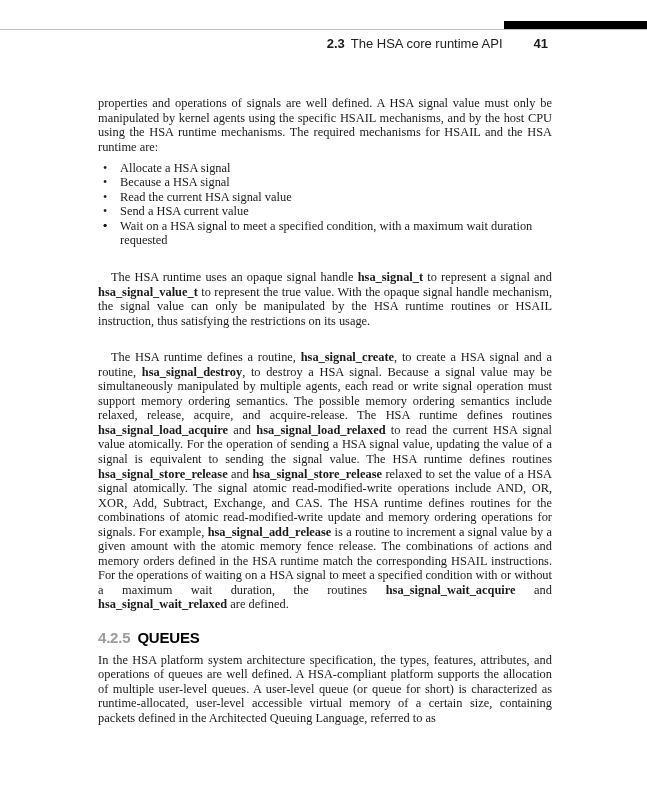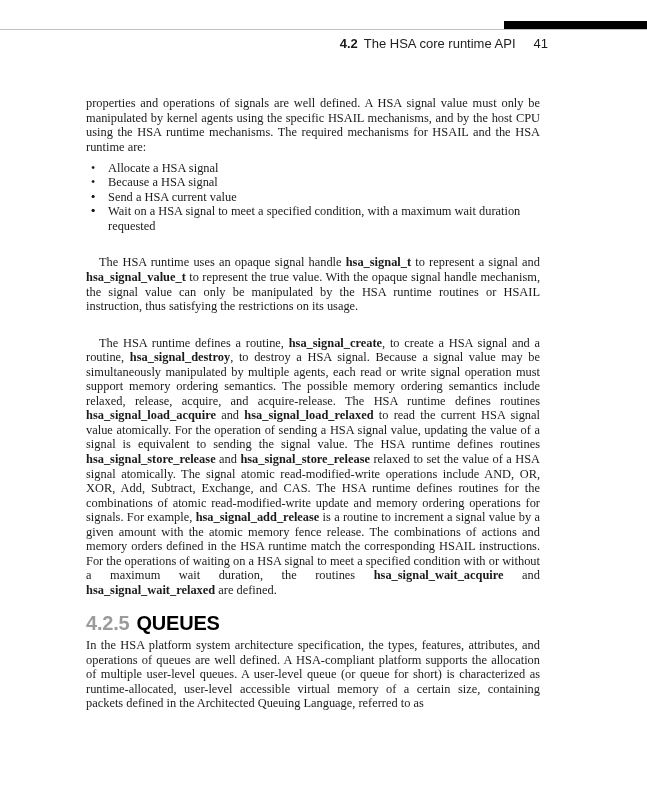--- a/index.html
+++ b/index.html
@@ -42,27 +42,27 @@
     line-height: 14px;
     color: var(--header-title, #222);
     white-space: nowrap;
   }
   .hnum {
     font-weight: bold;
     color: var(--text, #000);
     margin-right: 6px;
   }
   .hpage {
-    font-weight: normal;
+    font-weight: bold;
     color: var(--text, #000);
-    margin-left: 18px;
+    margin-left: 31px;
   }
   .content {
     position: absolute;
-    left: 86px;
+    left: 98px;
     top: 96px;
     width: 454px;
     font-size: 12.4px;
     line-height: 14.55px;
     text-align: justify;
   }
   .para {
     margin: 0;
   }
   .para.indent {
@@ -83,21 +83,21 @@
   }
   .bullets .marker {
     position: absolute;
     left: -17px;
     top: 0;
     font-size: 12px;
   }
   .sec-heading {
     margin: 19px 0 7px 0;
     font-family: "Liberation Sans", sans-serif;
-    font-size: 20px;
+    font-size: 15px;
     font-weight: bold;
     letter-spacing: -0.2px;
     text-align: left;
   }
   .sec-num {
     color: var(--heading-number-gray, #9b9b9b);
     margin-right: 7px;
   }
   .sec-title {
     color: #000;
@@ -105,31 +105,31 @@
 </style>
 </head>
 <body style="--text: #1a1a1a; --header-title: #222222; --heading-number-gray: #9b9b9b; --rule-gray: #c2c2c2; --bar-black: #000000;">
 
 <div>
 
   <div class="header-bar"></div>
   <div class="header-rule"></div>
 
   <div class="running-head">
-    <span class="hnum">4.2</span><span class="htitle">The HSA core runtime API</span><span class="hpage">41</span>
+    <span class="hnum">2.3</span><span class="htitle">The HSA core runtime API</span><span class="hpage">41</span>
   </div>
 
   <div class="content">
 
     <p class="para"><span>properties and operations of signals are well defined. A HSA signal value must only be manipulated by kernel agents using the specific HSAIL mechanisms, and by the host CPU using the HSA runtime mechanisms. The required mechanisms for HSAIL and the HSA runtime are:</span></p>
 
     <ul class="bullets">
         <li><span class="marker">•</span><span>Allocate a HSA signal</span></li>
         <li><span class="marker">•</span><span>Because a HSA signal</span></li>
-        <li><span class="marker">•</span></li>
+        <li><span class="marker">•</span><span>Read the current HSA signal value</span></li>
         <li><span class="marker">•</span><span>Send a HSA current value</span></li>
         <li><span class="marker">•</span></li>
         <li><span class="marker">•</span></li>
         <li><span class="marker">•</span><span>Wait on a HSA signal to meet a specified condition, with a maximum wait duration requested</span></li>
       </ul>
 
     <p class="para indent"><span>The HSA runtime uses an opaque signal handle </span><b>hsa_signal_t</b><span> to represent a signal and </span><b>hsa_signal_value_t</b><span> to represent the true value. With the opaque signal handle mechanism, the signal value can only be manipulated by the HSA runtime routines or HSAIL instruction, thus satisfying the restrictions on its usage.</span></p>
 
     <p class="para indent"><span>The HSA runtime defines a routine, </span><b>hsa_signal_create</b><span>, to create a HSA signal and a routine, </span><b>hsa_signal_destroy</b><span>, to destroy a HSA signal. Because a signal value may be simultaneously manipulated by multiple agents, each read or write signal operation must support memory ordering semantics. The possible memory ordering semantics include relaxed, release, acquire, and acquire-release. The HSA runtime defines routines </span><b>hsa_signal_load_acquire</b><span> and </span><b>hsa_signal_load_relaxed</b><span> to read the current HSA signal value atomically. For the operation of sending a HSA signal value, updating the value of a signal is equivalent to sending the signal value. The HSA runtime defines routines </span><b>hsa_signal_store_release</b><span> and </span><b>hsa_signal_store_release</b><span> relaxed to set the value of a HSA signal atomically. The signal atomic read-modified-write operations include AND, OR, XOR, Add, Subtract, Exchange, and CAS. The HSA runtime defines routines for the combinations of atomic read-modified-write update and memory ordering operations for signals. For example, </span><b>hsa_signal_add_release</b><span> is a routine to increment a signal value by a given amount with the atomic memory fence release. The combinations of actions and memory orders defined in the HSA runtime match the corresponding HSAIL instructions. For the operations of waiting on a HSA signal to meet a specified condition with or without a maximum wait duration, the routines </span><b>hsa_signal_wait_acquire</b><span> and </span><b>hsa_signal_wait_relaxed</b><span> are defined.</span></p>
 

